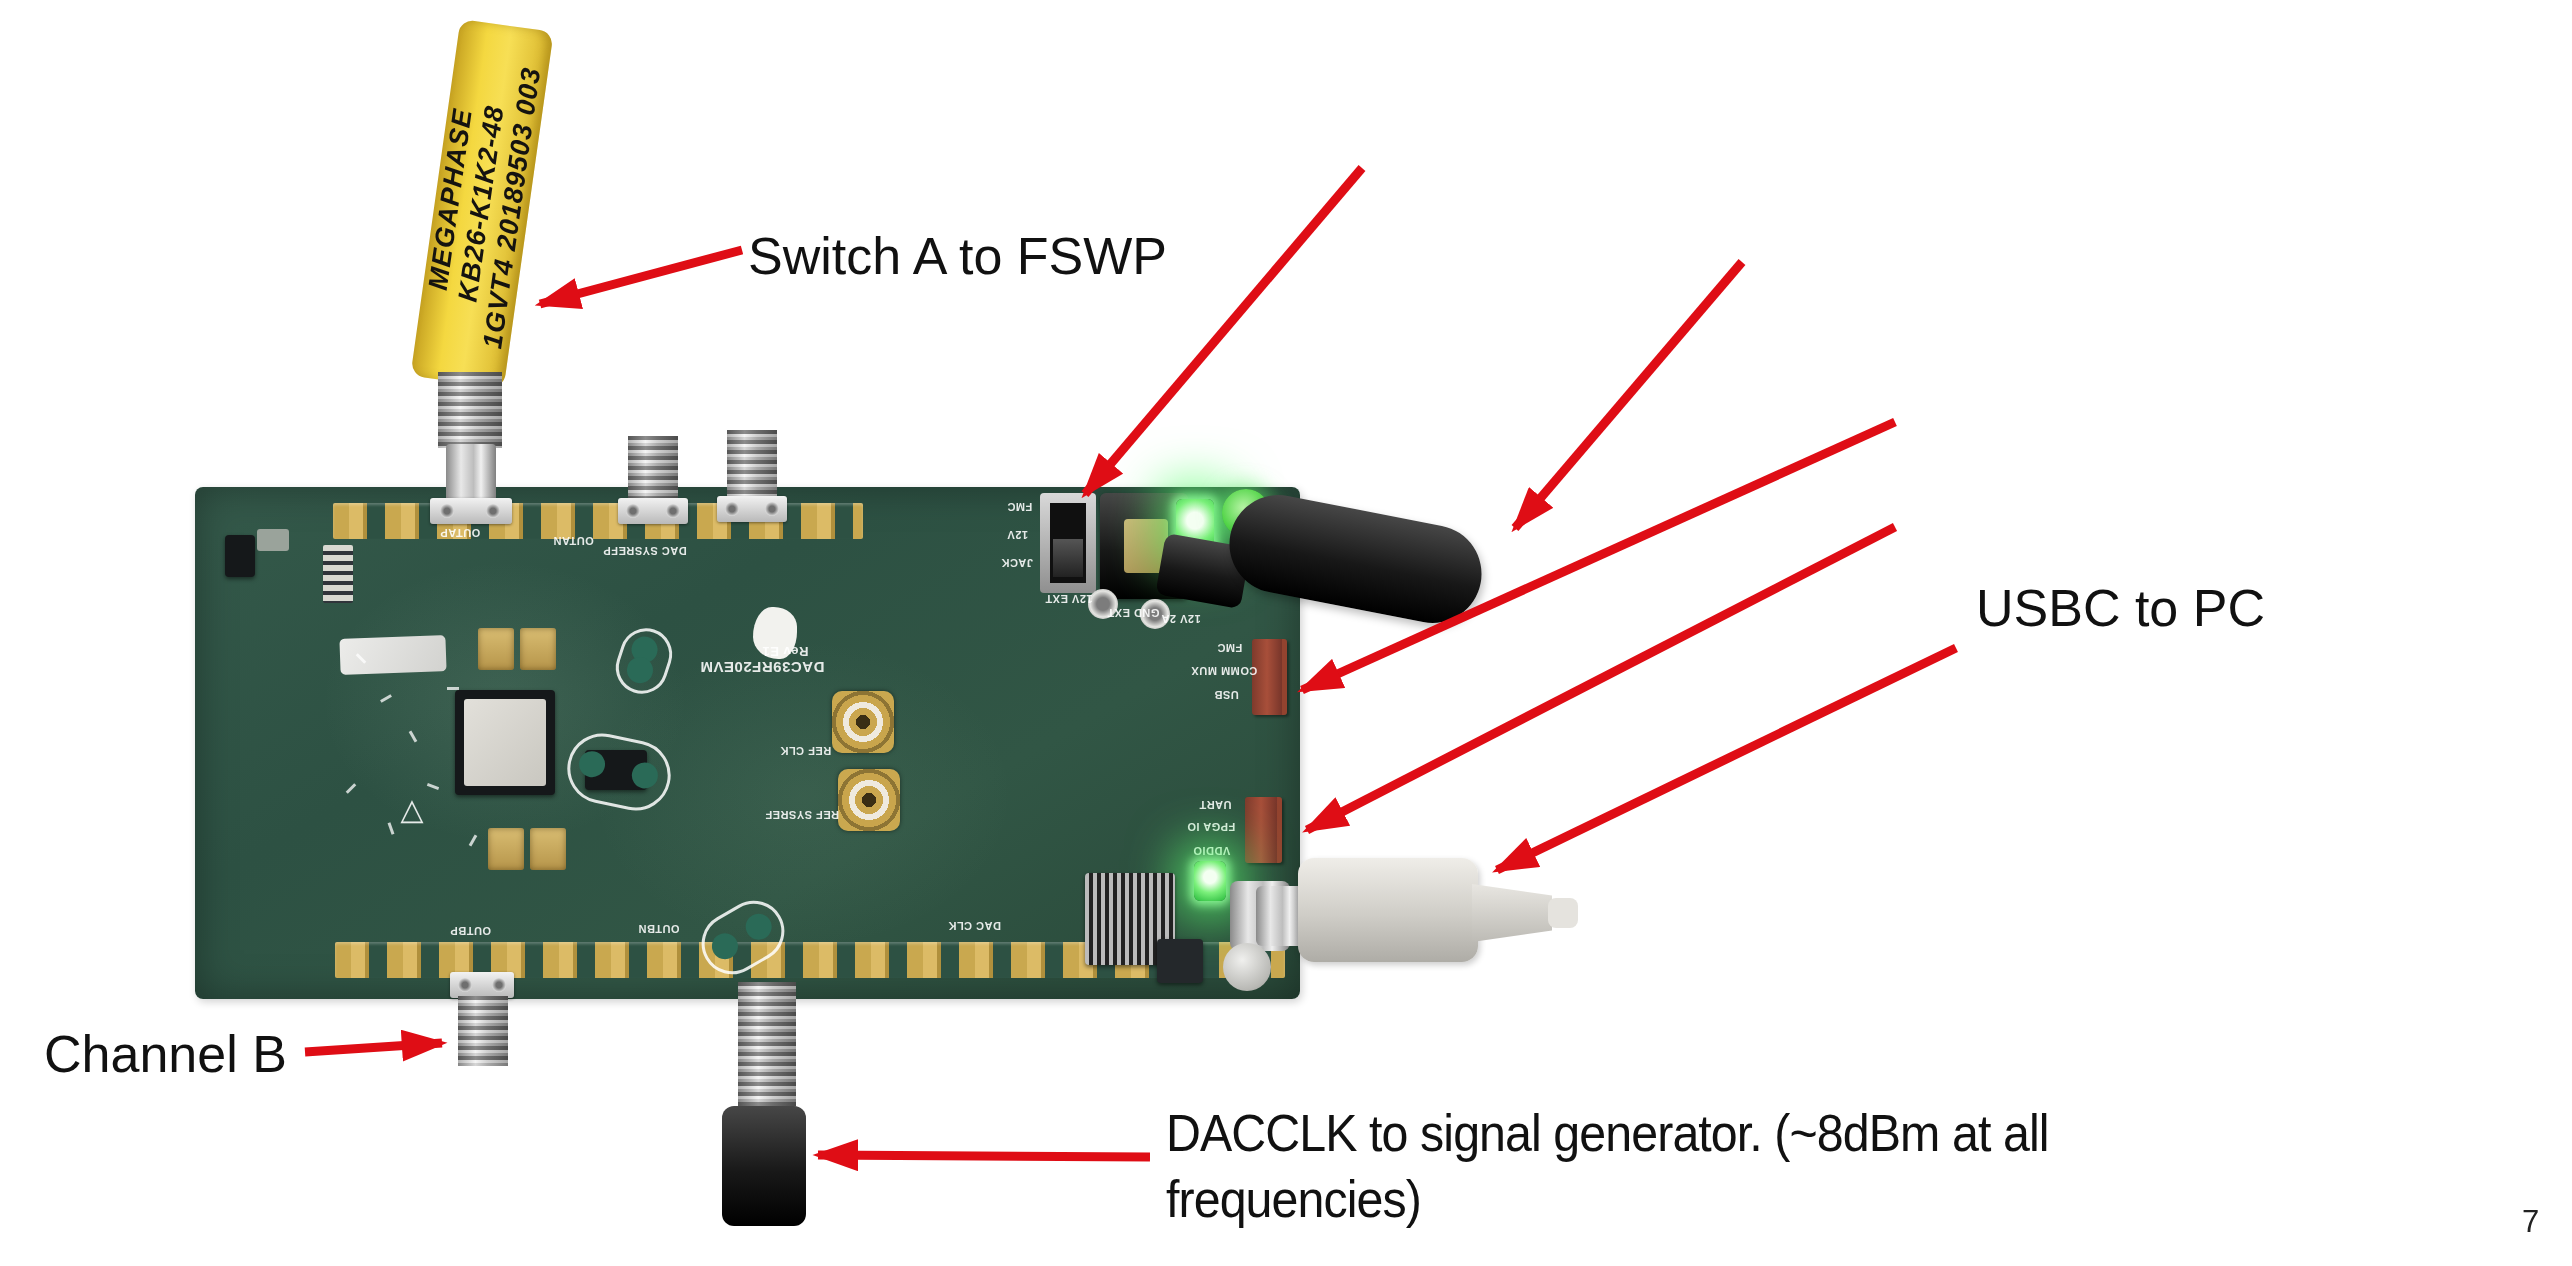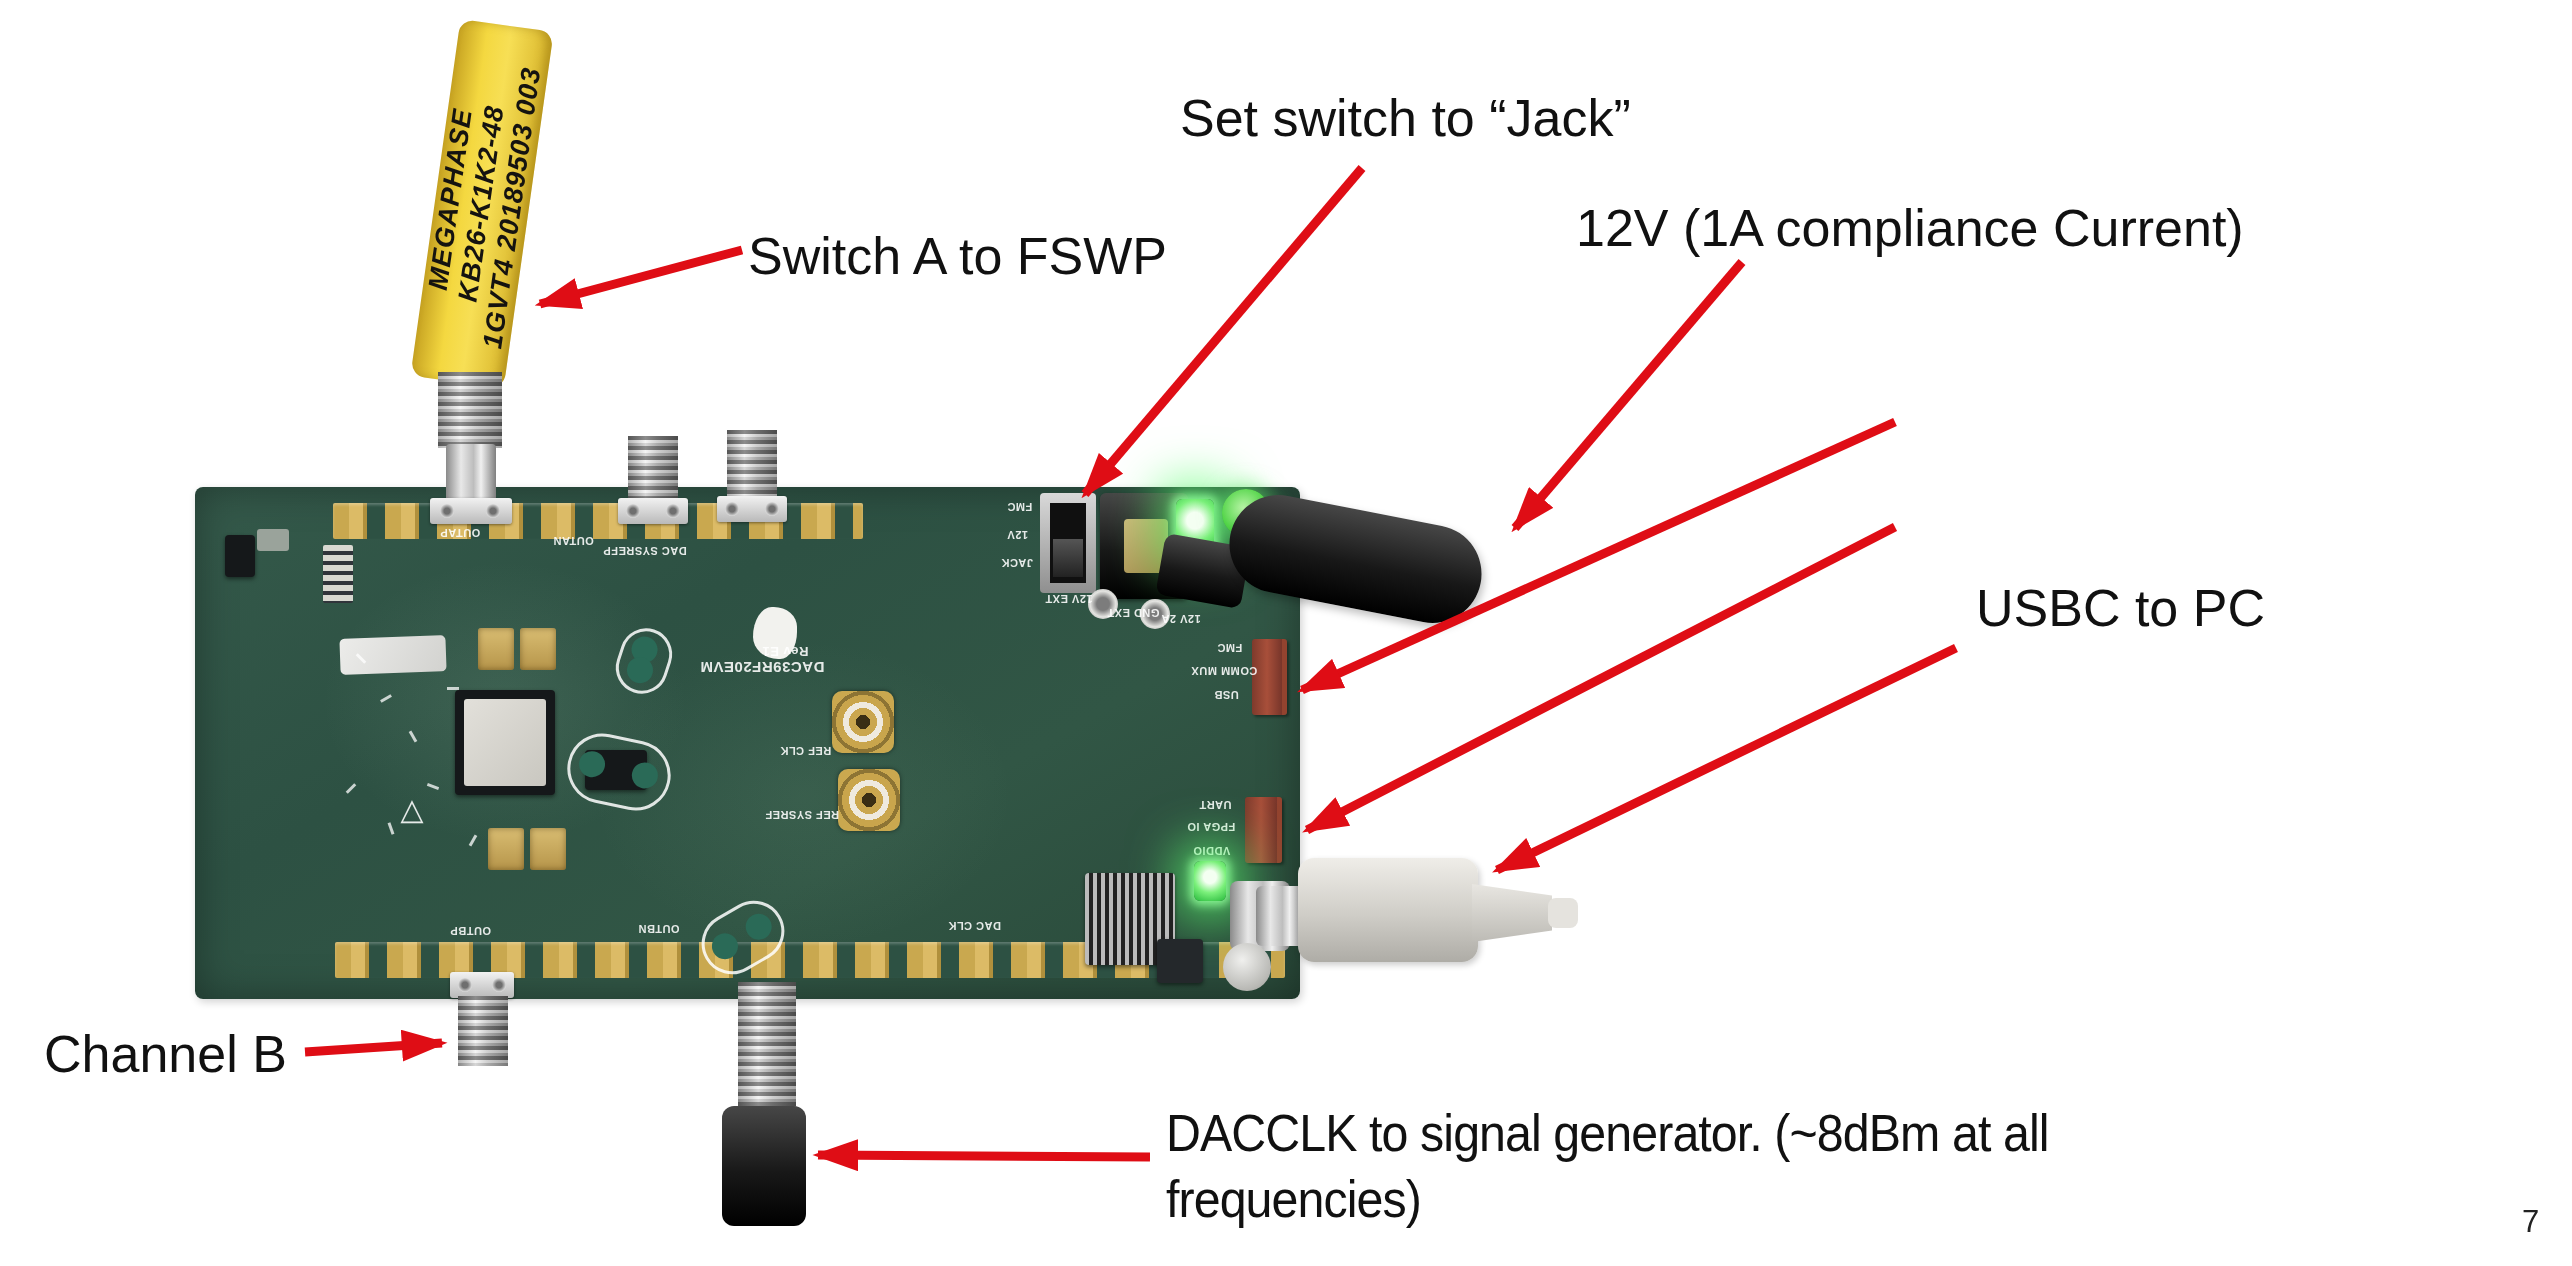--- a/index.html
+++ b/index.html
@@ -223,21 +223,19 @@
     <line x1="1362" y1="168" x2="1085" y2="494" stroke="#df0d15" stroke-width="9" marker-end="url(#ah)"></line>
     <line x1="742" y1="250" x2="540" y2="304" stroke="#df0d15" stroke-width="9" marker-end="url(#ah)"></line>
     <line x1="1742" y1="262" x2="1515" y2="528" stroke="#df0d15" stroke-width="9" marker-end="url(#ah)"></line>
     <line x1="1895" y1="422" x2="1302" y2="690" stroke="#df0d15" stroke-width="9" marker-end="url(#ah)"></line>
     <line x1="1895" y1="527" x2="1307" y2="830" stroke="#df0d15" stroke-width="9" marker-end="url(#ah)"></line>
     <line x1="1956" y1="648" x2="1497" y2="870" stroke="#df0d15" stroke-width="9" marker-end="url(#ah)"></line>
     <line x1="305" y1="1052" x2="442" y2="1043" stroke="#df0d15" stroke-width="9" marker-end="url(#ah)"></line>
     <line x1="1150" y1="1157" x2="818" y2="1155" stroke="#df0d15" stroke-width="9" marker-end="url(#ah)"></line>
   </svg>
 
-  <div class="ann" style="left:1180px; top:88px;">Set switch to “Jack”</div>
   <div class="ann" style="left:748px;  top:226px;">Switch A to FSWP</div>
-  <div class="ann" style="left:1576px; top:198px;">12V (1A compliance Current)</div>
   <div class="ann" style="left:44px;   top:1024px;">Channel B</div>
   <div class="ann" style="left:1976px; top:578px;">USBC to PC</div>
   <div class="ann ann-dacclk" style="left:1166px; top:1100px;">DACCLK to signal generator. (~8dBm at all frequencies)</div>
 
   <div class="pageno">7</div>
 </div>
 
 </body></html>

